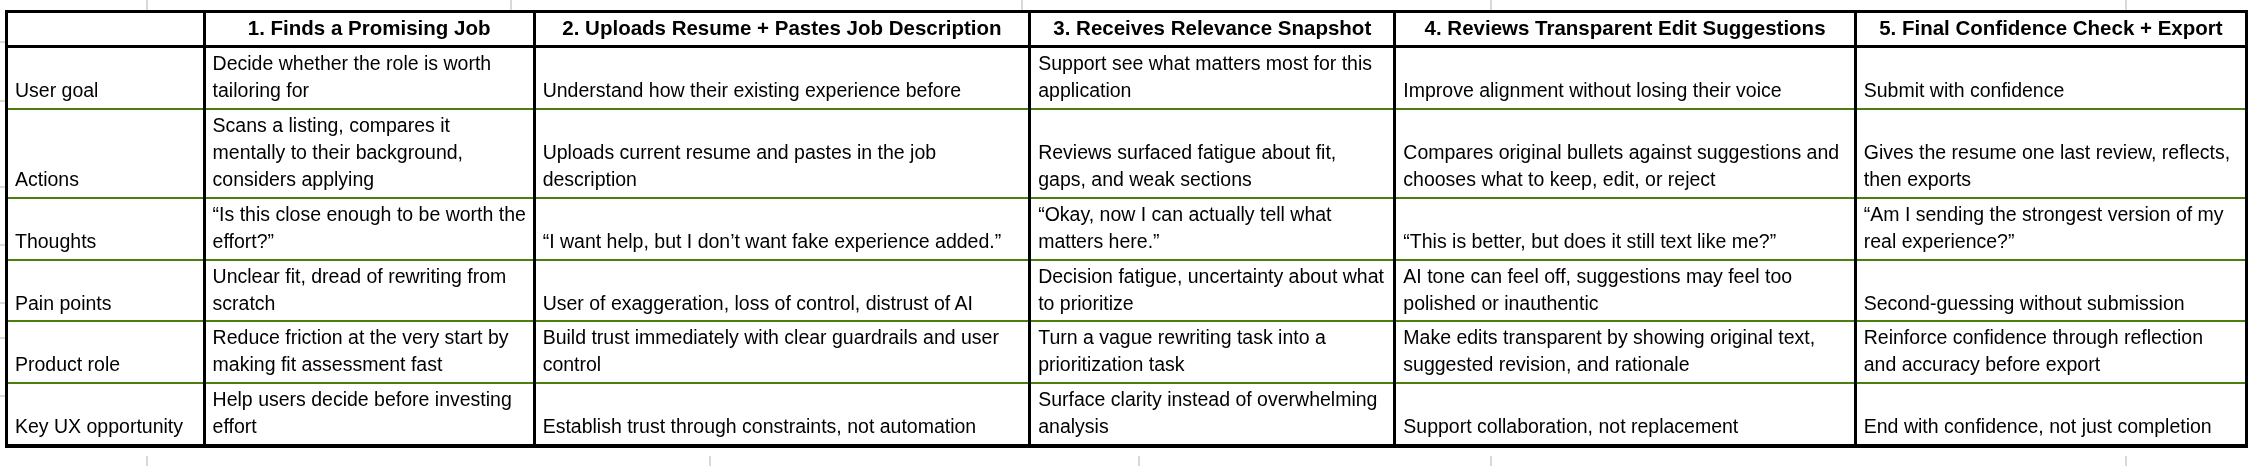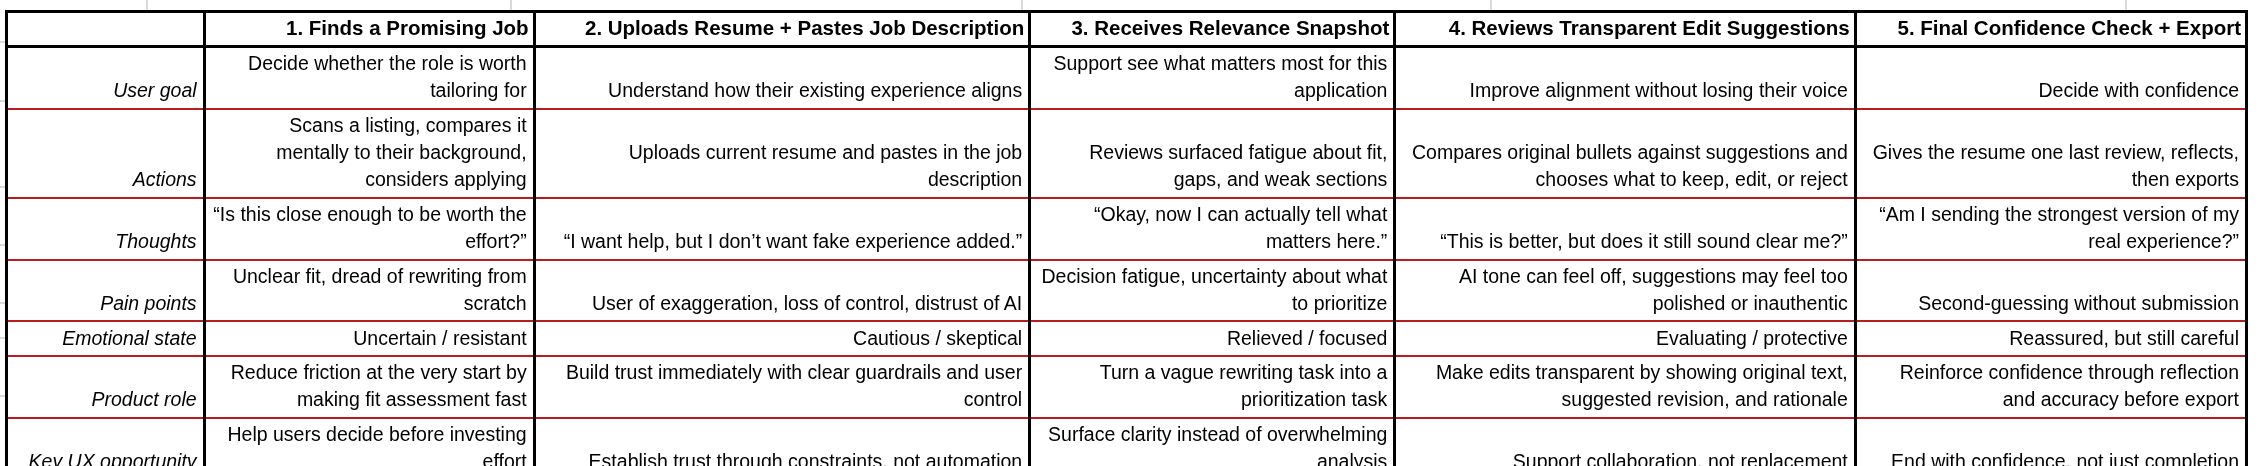--- a/index.html
+++ b/index.html
@@ -22,37 +22,37 @@
     border: 3px solid #000000;
     border-bottom-width: 4px;
     background: #ffffff;
   }
   #journey th, #journey td {
     border-left: 3px solid #000000;
     font-size: 19.5px;
     line-height: 1.38;
     vertical-align: bottom;
     padding: 2px 6px 4px 7px;
-    text-align: right;
+    text-align: left;
     font-weight: normal;
     overflow: hidden;
     word-wrap: break-word;
   }
   #journey th:first-child, #journey td:first-child { border-left: none; }
   #journey thead th {
     font-weight: bold;
-    text-align: right;
+    text-align: center;
     vertical-align: middle;
     font-size: 20.5px;
     border-bottom: 3px solid #000000;
     padding: 1px 4px 3px 4px;
   }
-  #journey tbody td { border-top: 2px solid #b91c1c; }
+  #journey tbody td { border-top: 2px solid #4d7c0f; }
   #journey tbody tr:first-child td { border-top: none; }
-  .row-label { white-space: nowrap; font-style: italic; }
+  .row-label { white-space: nowrap; }
   
   .grid-tick-v {
     position: absolute;
     width: 2px;
     background: #d9d9d9;
   }
   .grid-tick-h {
     position: absolute;
     height: 2px;
     width: 5px;
@@ -101,56 +101,48 @@
         <th>2. Uploads Resume + Pastes Job Description</th>
         <th>3. Receives Relevance Snapshot</th>
         <th>4. Reviews Transparent Edit Suggestions</th>
         <th>5. Final Confidence Check + Export</th>
       </tr>
     </thead>
     <tbody>
       <tr style="height:59px">
         <td class="row-label">User goal</td>
         <td>Decide whether the role is worth tailoring for</td>
-        <td>Understand how their existing experience aligns</td>
+        <td>Understand how their existing experience before</td>
         <td>Support see what matters most for this application</td>
         <td>Improve alignment without losing their voice</td>
-        <td>Decide with confidence</td>
+        <td>Submit with confidence</td>
       </tr>
       <tr style="height:86px">
         <td class="row-label">Actions</td>
         <td>Scans a listing, compares it mentally to their background, considers applying</td>
         <td>Uploads current resume and pastes in the job description</td>
         <td>Reviews surfaced fatigue about fit, gaps, and weak sections</td>
         <td>Compares original bullets against suggestions and chooses what to keep, edit, or reject</td>
         <td>Gives the resume one last review, reflects, then exports</td>
       </tr>
       <tr style="height:58px">
         <td class="row-label">Thoughts</td>
         <td>“Is this close enough to be worth the effort?”</td>
         <td>“I want help, but I don’t want fake experience added.”</td>
         <td>“Okay, now I can actually tell what matters here.”</td>
-        <td>“This is better, but does it still sound clear me?”</td>
+        <td>“This is better, but does it still text like me?”</td>
         <td>“Am I sending the strongest version of my real experience?”</td>
       </tr>
       <tr style="height:58px">
         <td class="row-label">Pain points</td>
         <td>Unclear fit, dread of rewriting from scratch</td>
         <td>User of exaggeration, loss of control, distrust of AI</td>
         <td>Decision fatigue, uncertainty about what to prioritize</td>
         <td>AI tone can feel off, suggestions may feel too polished or inauthentic</td>
         <td>Second-guessing without submission</td>
-      </tr>
-      <tr style="height:35px">
-        <td class="row-label">Emotional state</td>
-        <td>Uncertain / resistant</td>
-        <td>Cautious / skeptical</td>
-        <td>Relieved / focused</td>
-        <td>Evaluating / protective</td>
-        <td>Reassured, but still careful</td>
       </tr>
       <tr style="height:58px">
         <td class="row-label">Product role</td>
         <td>Reduce friction at the very start by making fit assessment fast</td>
         <td>Build trust immediately with clear guardrails and user control</td>
         <td>Turn a vague rewriting task into a prioritization task</td>
         <td>Make edits transparent by showing original text, suggested revision, and rationale</td>
         <td>Reinforce confidence through reflection and accuracy before export</td>
       </tr>
       <tr style="height:56px">

